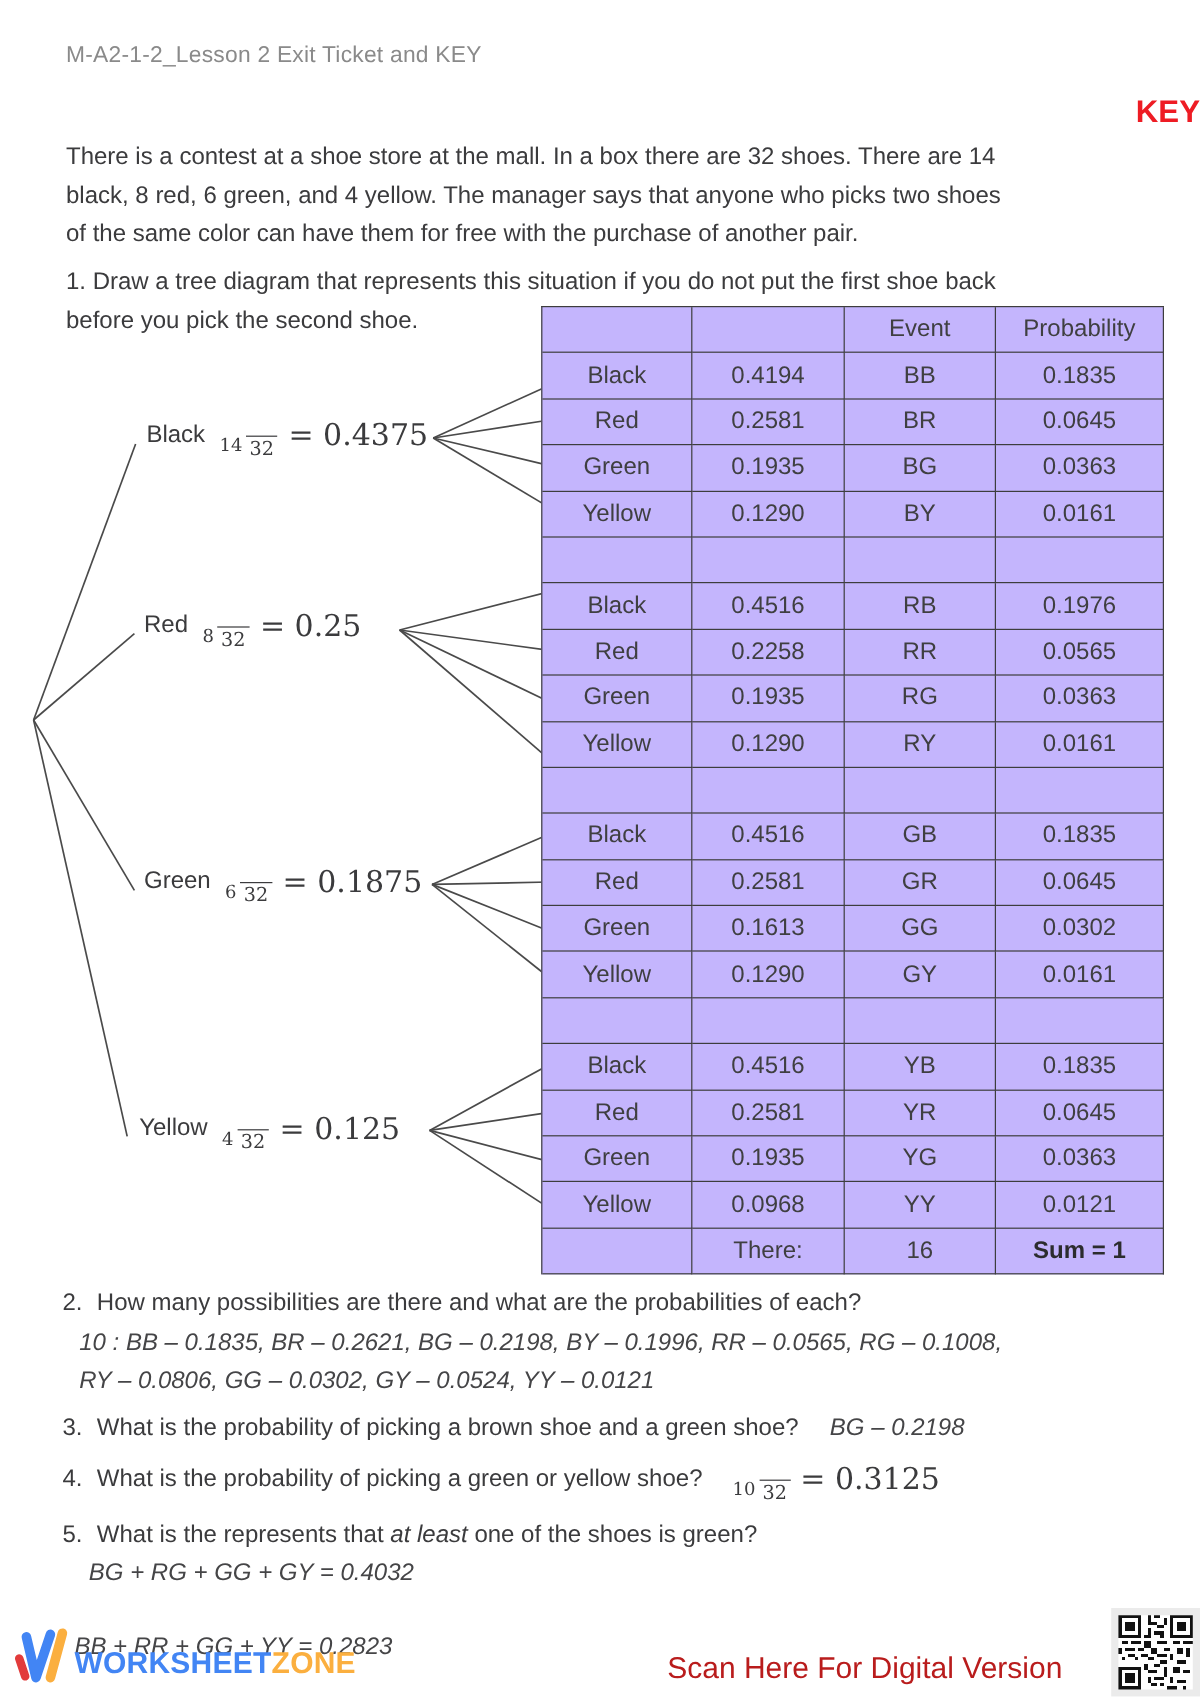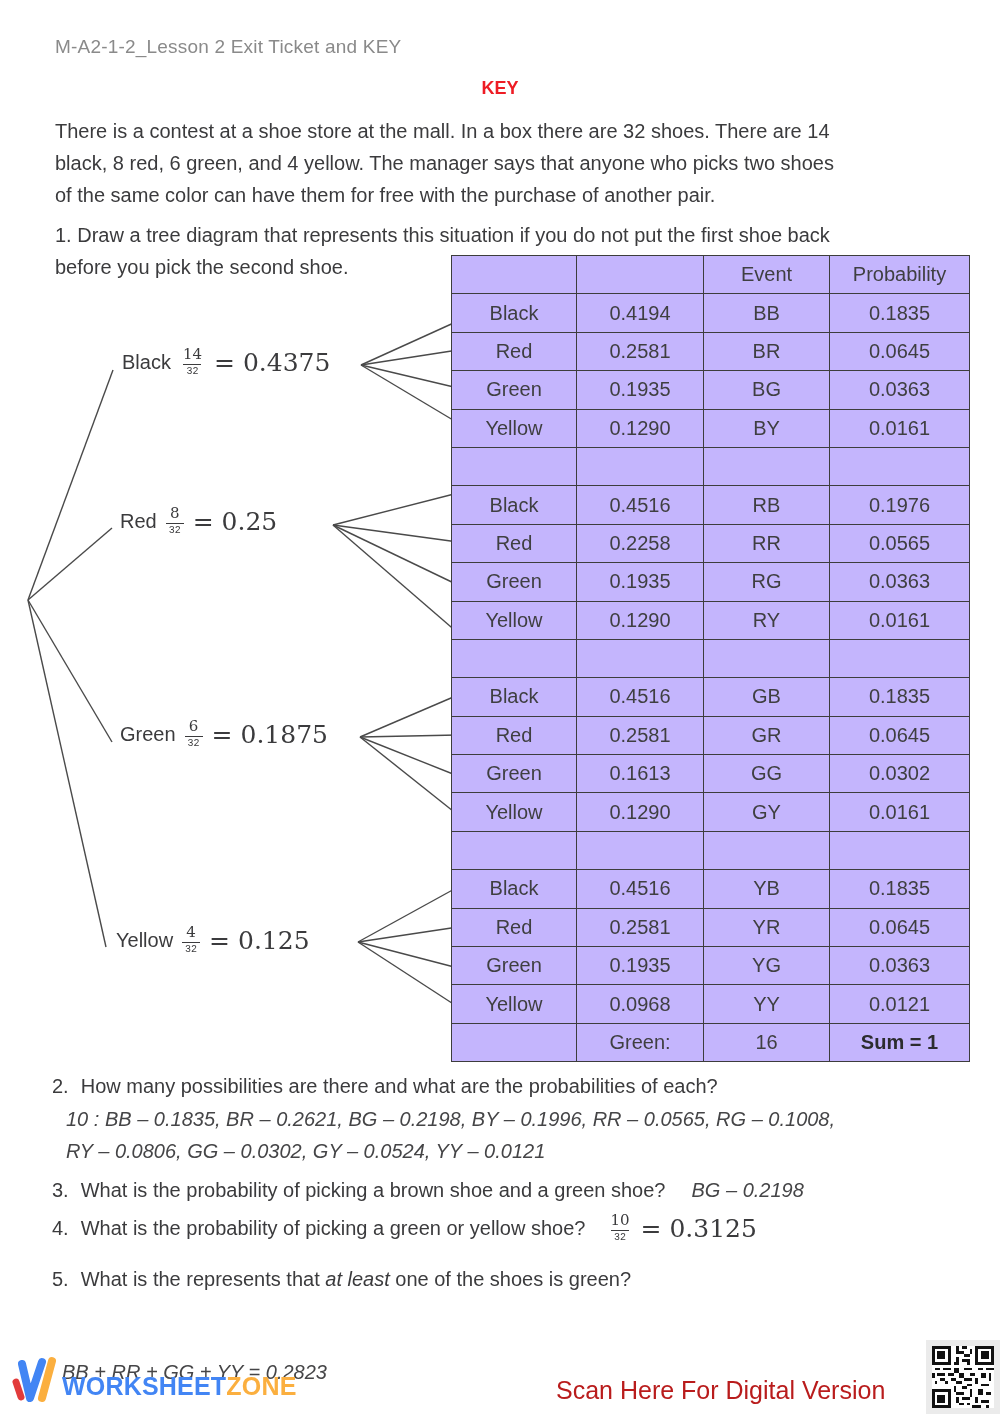--- a/index.html
+++ b/index.html
@@ -1,32 +1,32 @@
 <!DOCTYPE html>
 <html><head>
 <meta charset="utf-8">
 <style>
   html,body{margin:0;padding:0;background:#ffffff;}
   #page{position:relative;width:1000px;height:1414px;background:#ffffff;overflow:hidden;
         font-family:"Liberation Sans",sans-serif;color:#3b3b3d;}
   .abs{position:absolute;white-space:nowrap;}
   .doc-title{font-size:19px;color:#8a8a8a;letter-spacing:.2px;}
-  .key{width:1000px;text-align:center;font-size:18px;font-weight:bold;color:#ee1c24;}
+  .key{width:1000px;text-align:right;font-size:26px;font-weight:bold;color:#ee1c24;}
   .body-line{font-size:20px;color:#3b3b3d;}
   .qline{font-size:20px;color:#3b3b3d;}
   .qnum{display:inline-block;margin-right:12px;}
   .answer{font-size:20px;font-style:italic;color:#454547;}
   .inline-answer{margin-left:26px;font-size:20px;font-style:italic;color:#454547;}
   
   .tree-label{position:absolute;display:flex;align-items:center;gap:9px;height:50px;}
   .tree-color{font-size:20px;color:#3b3b3d;}
-  .frac{display:inline-flex;flex-direction:column;align-items:center;
-        font-family:"DejaVu Serif",serif;color:#3b3b3d;line-height:1;}
+  .frac{display:inline-flex;flex-direction:row;align-items:center;
+        font-family:"DejaVu Serif",serif;color:#3b3b3d;line-height:1;margin-top:20px;}
   .frac .num{font-size:15px;padding:0 3px 2px 3px;}
-  .frac .den{font-size:10px;border-top:1.5px solid #3b3b3d;padding:2px 3px 0 3px;font-family:Liberation Mono, monospace;}
+  .frac .den{font-size:16px;border-top:1.5px solid #3b3b3d;padding:2px 3px 0 3px;}
   .math{font-family:"DejaVu Serif",serif;font-size:25px;color:#3b3b3d;}
   
   #ptable{position:absolute;left:451px;top:255px;display:grid;
           grid-template-columns:125px 127px 126px 140px;grid-auto-rows:38.4px;
           border-top:1.6px solid #3d3d3d;border-left:1.6px solid #3d3d3d;background:#c4b5fd;}
   #ptable .cell{box-sizing:border-box;border-right:1.6px solid #3d3d3d;border-bottom:1.6px solid #3d3d3d;
           display:flex;align-items:center;justify-content:center;font-size:20px;color:#3f3f41;}
   #ptable .cell.bold{font-weight:bold;color:#2c2c2e;text-align:center;}
   
   .brand{font-size:25px;font-weight:bold;letter-spacing:.2px;}
@@ -190,21 +190,21 @@
       <div class="cell">0.0645</div>
       <div class="cell">Green</div>
       <div class="cell">0.1935</div>
       <div class="cell">YG</div>
       <div class="cell">0.0363</div>
       <div class="cell">Yellow</div>
       <div class="cell">0.0968</div>
       <div class="cell">YY</div>
       <div class="cell">0.0121</div>
       <div class="cell"></div>
-      <div class="cell">Green:</div>
+      <div class="cell">There:</div>
       <div class="cell">16</div>
       <div class="cell bold">Sum = 1</div>
     </div>
 
   <div class="abs qline" style="left:52px;top:1075px;">
     <span class="qnum">2.</span><span>How many possibilities are there and what are the probabilities of each?</span>
   </div>
   <div class="abs answer" style="left:66px;top:1108px;">10 : BB – 0.1835, BR – 0.2621, BG – 0.2198, BY – 0.1996, RR – 0.0565, RG – 0.1008,</div>
   <div class="abs answer" style="left:66px;top:1140px;">RY – 0.0806, GG – 0.0302, GY – 0.0524, YY – 0.0121</div>
 
@@ -220,20 +220,21 @@
       <span class="den">32</span>
     </span>
     <span class="math" style="margin-left:8px;">= 0.3125</span>
   </div>
 
   <div class="abs qline" style="left:52px;top:1268px;">
     <span class="qnum">5.</span><span>What is the represents that</span>
     <span style="font-style:italic;">at least</span>
     <span>one of the shoes is green?</span>
   </div>
+  <div class="abs answer" style="left:74px;top:1300px;">BG + RG + GG + GY = 0.4032</div>
 
   <div class="abs answer" style="left:62px;top:1361px;z-index:1;">BB + RR + GG + YY = 0.2823</div>
 
   <svg class="abs" style="left:12px;top:1352px;z-index:2;" width="46" height="56" viewBox="0 0 46 56">
     <path d="M4 30 L9 45" stroke="#e23b3b" stroke-width="7" stroke-linecap="round" fill="none"></path>
     <path d="M10 12 L18 46 L30 10" stroke="#4285f4" stroke-width="8" stroke-linecap="round" stroke-linejoin="round" fill="none"></path>
     <path d="M40 9 L30 46" stroke="#fbaf3f" stroke-width="8" stroke-linecap="round" fill="none"></path>
   </svg>
   <div class="abs brand" style="left:62px;top:1372px;z-index:2;">
     <span class="w1">WORKSHEET</span><span class="w2">ZONE</span>

